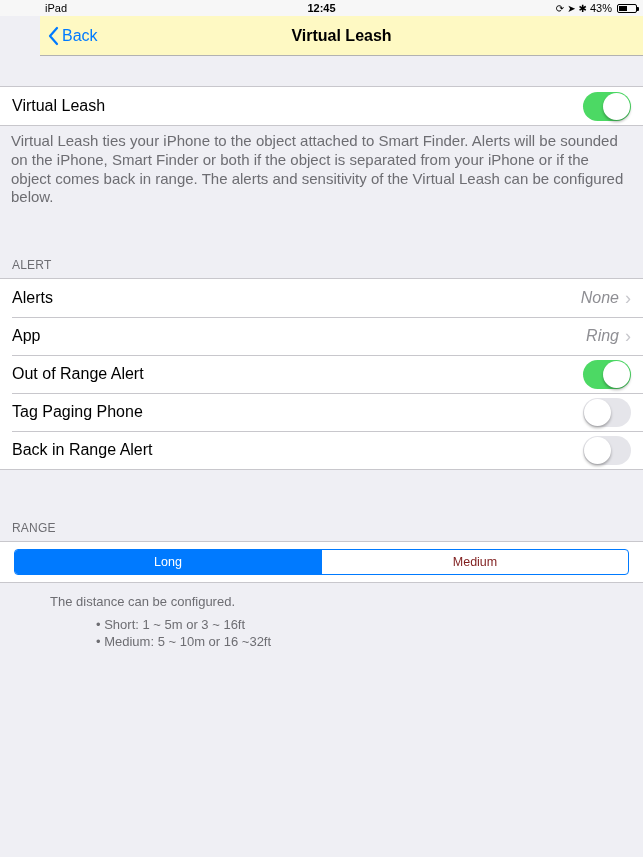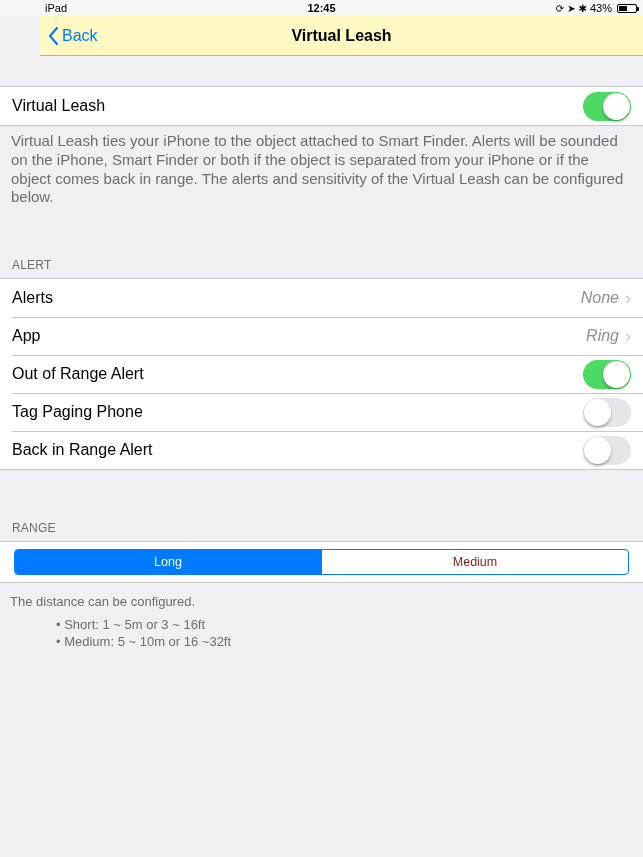--- a/index.html
+++ b/index.html
@@ -42,21 +42,21 @@
   .switch .knob { position:absolute; width:27px; height:27px; border-radius:50%; background:#fff; top:1px; left:1px; box-shadow:0 2px 3px rgba(0,0,0,.3); transition:.15s;}
   .switch.on .knob { left:20px; }
 
   
   .seg-wrap { padding: 7px 14px; background:#fff; border-top:1px solid #c8c7cc; border-bottom:1px solid #c8c7cc;}
   .seg { display:flex; border:1px solid #007aff; border-radius:4px; overflow:hidden; height:26px;}
   .seg-item { flex:1; display:flex; align-items:center; justify-content:center; font-size:12.5px; color:#7f1d1d; cursor:pointer; }
   .seg-item + .seg-item { border-left:1px solid #007aff; }
   .seg-item.selected { background:#007aff; color:#fff; }
 
-  .range-desc { padding: 10px 10px 0; font-size:13px; color:#6d6d72; line-height:1.35; }
+  .range-desc { padding: 10px 10px 0; font-size:13px; color:#6d6d72; line-height:1.35;margin-left:40px; }
   .range-desc ul { list-style: none; padding: 5px 0 0 46px; }
   .range-desc li::before { content:"• "; }
 </style>
 </head>
 <body>
 
 <div class="status-bar">
   <div class="status-left">
     <span>iPad</span>
   </div>

